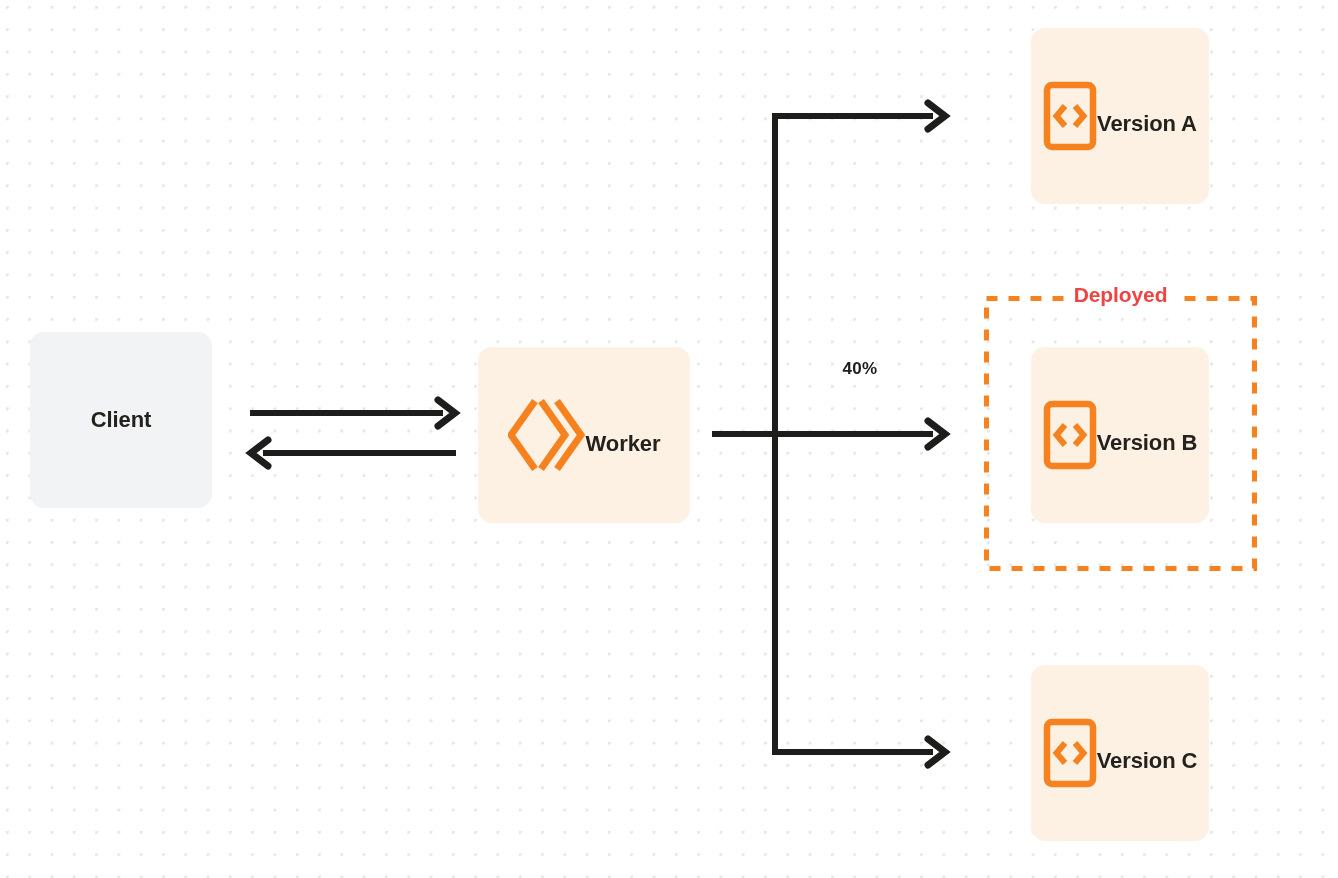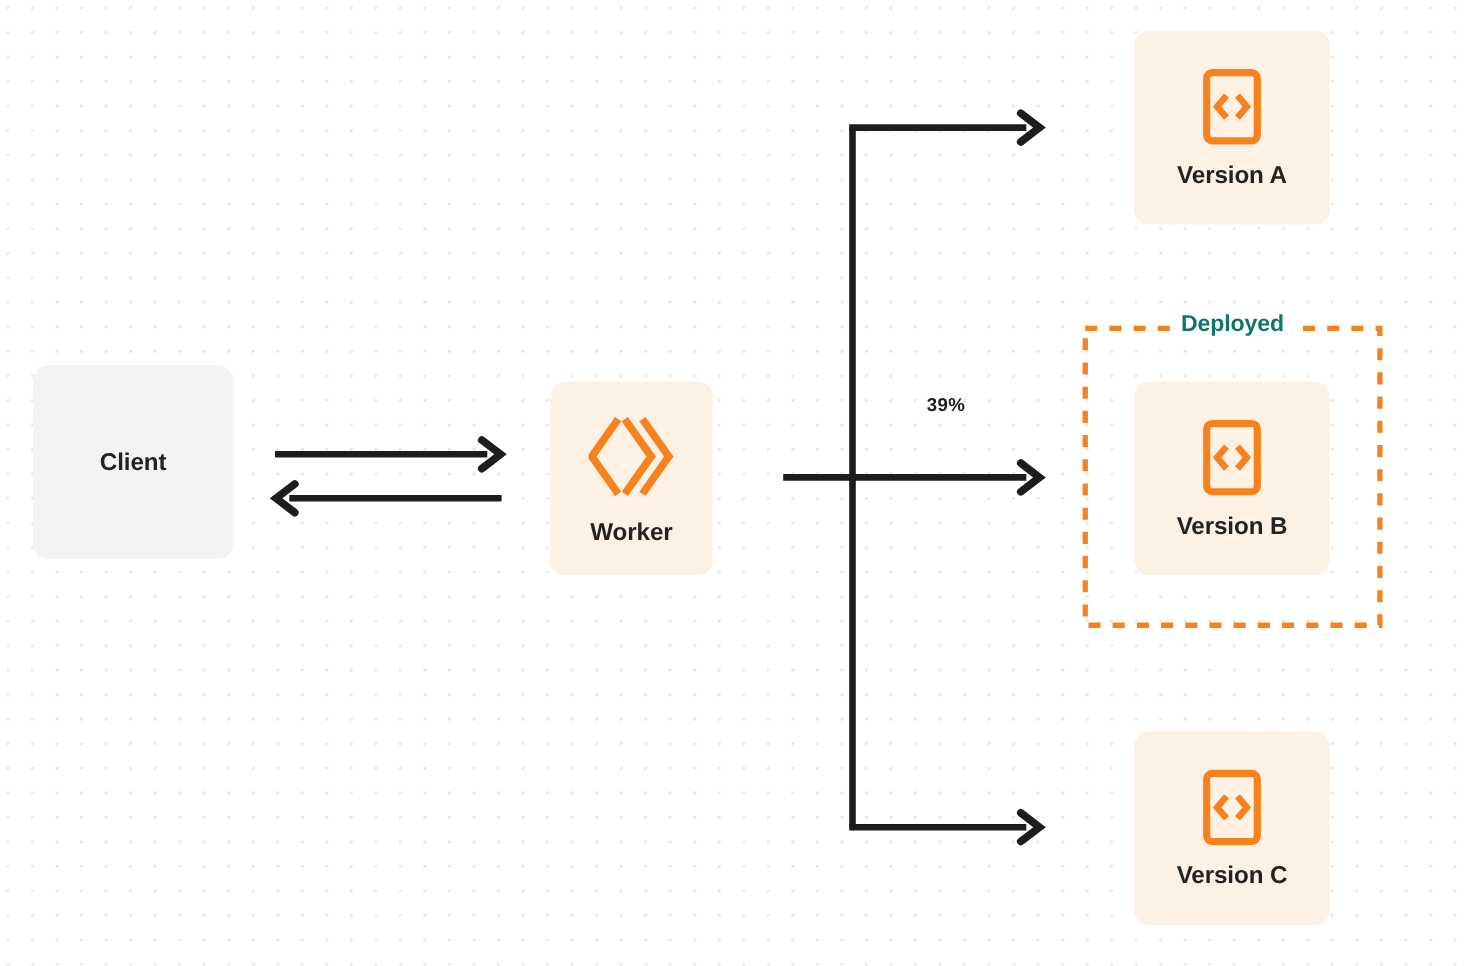--- a/index.html
+++ b/index.html
@@ -23,37 +23,37 @@
     left: 0; top: 0;
     width: 1338px;
     height: 878px;
     pointer-events: none;
   }
 
   
   .node {
     position: absolute;
     display: flex;
-    flex-direction: column;
+    flex-direction: row;
     align-items: center;
     justify-content: center;
     border-radius: 14px;
     box-sizing: border-box;
   }
   .node-client {
     left: 30px;
     top: 332px;
     width: 182px;
     height: 176px;
     background: #f2f3f4;
   }
   .node-worker {
-    left: 500px;
+    left: 478px;
     top: 347px;
-    width: 148px;
+    width: 212px;
     height: 176px;
     background: #fdf1e3;
     justify-content: center;
   }
   .node-version {
     left: 1031px;
     width: 178px;
     height: 176px;
     background: #fdf1e3;
   }
@@ -97,21 +97,21 @@
   }
   .deployed-label {
     position: absolute;
     left: 50%;
     top: -16px;
     transform: translateX(-50%);
     background: #ffffff;
     padding: 0 9px;
     font-size: 21px;
     font-weight: bold;
-    color: #0f766e;
+    color: #ef4444;
     letter-spacing: -0.1px;
     white-space: nowrap;
     line-height: 1.45;
   }
 
   
   .traffic-label {
     position: absolute;
     left: 786px;
     top: 352px;
@@ -166,21 +166,21 @@
       <use href="#arrowhead-right" x="945" y="434"></use>
     </g>
 
     <g>
       <line x1="772" y1="752" x2="933" y2="752" stroke="#1d1d1b" stroke-width="6" stroke-linecap="butt"></line>
       <use href="#arrowhead-right" x="945" y="752"></use>
     </g>
   </svg>
 
   <div class="traffic-label">
-    <span>39%</span>
+    <span>40%</span>
   </div>
 
   <div class="deployed-group">
     <svg class="deployed-border" viewBox="0 0 273 275" preserveAspectRatio="none" xmlns="http://www.w3.org/2000/svg">
       <rect x="2.5" y="2.5" width="268" height="270" fill="none" stroke="#f6821f" stroke-width="5" stroke-dasharray="11 11" stroke-linecap="butt"></rect>
     </svg>
     <div class="deployed-label">Deployed</div>
   </div>
 
   <div class="node node-client">

